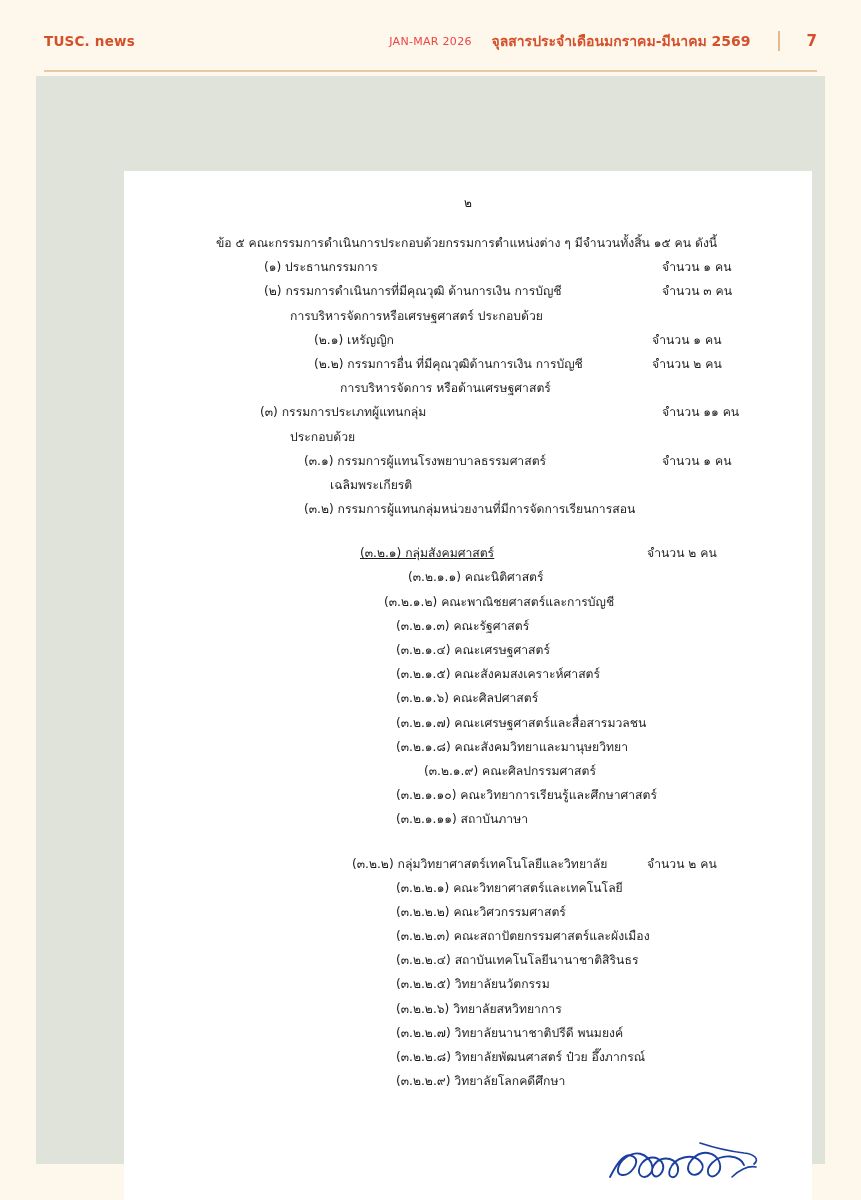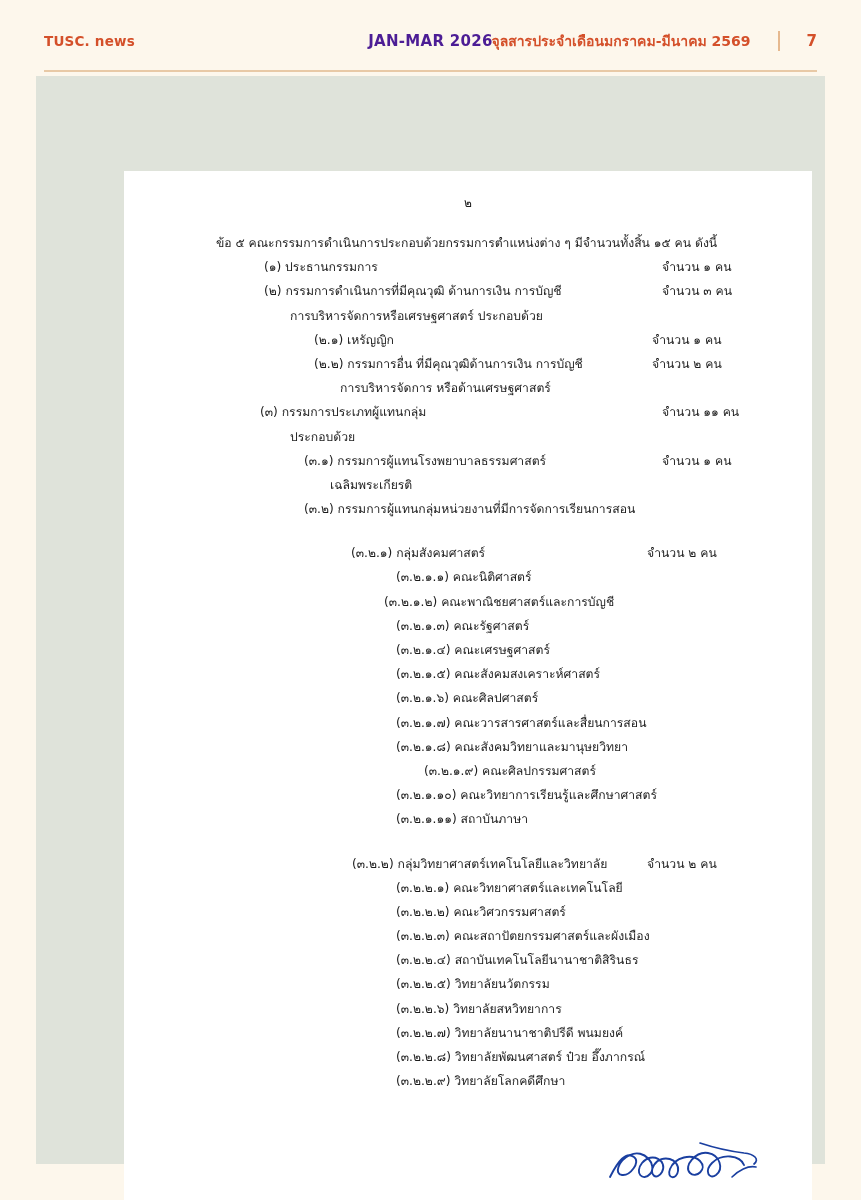--- a/index.html
+++ b/index.html
@@ -39,23 +39,23 @@
     justify-content: space-between;
   }
   .brand {
     color: #d4502a;
     font-size: 13.5px;
     font-weight: bold;
     letter-spacing: 0.2px;
     white-space: nowrap;
   }
   .issue {
-    color: #4c1d95;
-    font-size: 15px;
-    font-weight: bold;
+    color: #ef4444;
+    font-size: 11px;
+    font-weight: normal;
     letter-spacing: 0.3px;
     white-space: nowrap;
     position: absolute;
     left: 50%;
     transform: translateX(-50%);
   }
   .header-right {
     display: flex;
     align-items: center;
     gap: 27px;
@@ -226,43 +226,43 @@
               <span class="qty q2">จำนวน ๑ คน</span>
             </div>
             <div class="row">
               <span class="txt" style="left: 206px;">เฉลิมพระเกียรติ</span>
             </div>
             <div class="row">
               <span class="txt" style="left: 180px;">(๓.๒) กรรมการผู้แทนกลุ่มหน่วยงานที่มีการจัดการเรียนการสอน</span>
             </div>
             <div class="gap-md"></div>
             <div class="row">
-              <span class="txt" style="left: 227px;">(๓.๒.๑) กลุ่มสังคมศาสตร์</span>
+              <span class="txt" style="left: 236px; text-decoration: underline;">(๓.๒.๑) กลุ่มสังคมศาสตร์</span>
               <span class="qty ">จำนวน ๒ คน</span>
             </div>
             <div class="row">
-              <span class="txt" style="left: 272px; text-align: center;">(๓.๒.๑.๑) คณะนิติศาสตร์</span>
+              <span class="txt" style="left: 284px; text-align: center;">(๓.๒.๑.๑) คณะนิติศาสตร์</span>
             </div>
             <div class="row">
               <span class="txt" style="left: 260px;">(๓.๒.๑.๒) คณะพาณิชยศาสตร์และการบัญชี</span>
             </div>
             <div class="row">
               <span class="txt" style="left: 272px;">(๓.๒.๑.๓) คณะรัฐศาสตร์</span>
             </div>
             <div class="row">
               <span class="txt" style="left: 272px;">(๓.๒.๑.๔) คณะเศรษฐศาสตร์</span>
             </div>
             <div class="row">
               <span class="txt" style="left: 272px;">(๓.๒.๑.๕) คณะสังคมสงเคราะห์ศาสตร์</span>
             </div>
             <div class="row">
               <span class="txt" style="left: 272px;">(๓.๒.๑.๖) คณะศิลปศาสตร์</span>
             </div>
             <div class="row">
-              <span class="txt" style="left: 272px;">(๓.๒.๑.๗) คณะวารสารศาสตร์และสื่ยนการสอน</span>
+              <span class="txt" style="left: 272px;">(๓.๒.๑.๗) คณะเศรษฐศาสตร์และสื่อสารมวลชน</span>
             </div>
             <div class="row">
               <span class="txt" style="left: 272px;">(๓.๒.๑.๘) คณะสังคมวิทยาและมานุษยวิทยา</span>
             </div>
             <div class="row">
               <span class="txt" style="left: 272px; margin-left: 28px;">(๓.๒.๑.๙) คณะศิลปกรรมศาสตร์</span>
             </div>
             <div class="row">
               <span class="txt" style="left: 272px;">(๓.๒.๑.๑๐) คณะวิทยาการเรียนรู้และศึกษาศาสตร์</span>
             </div>

